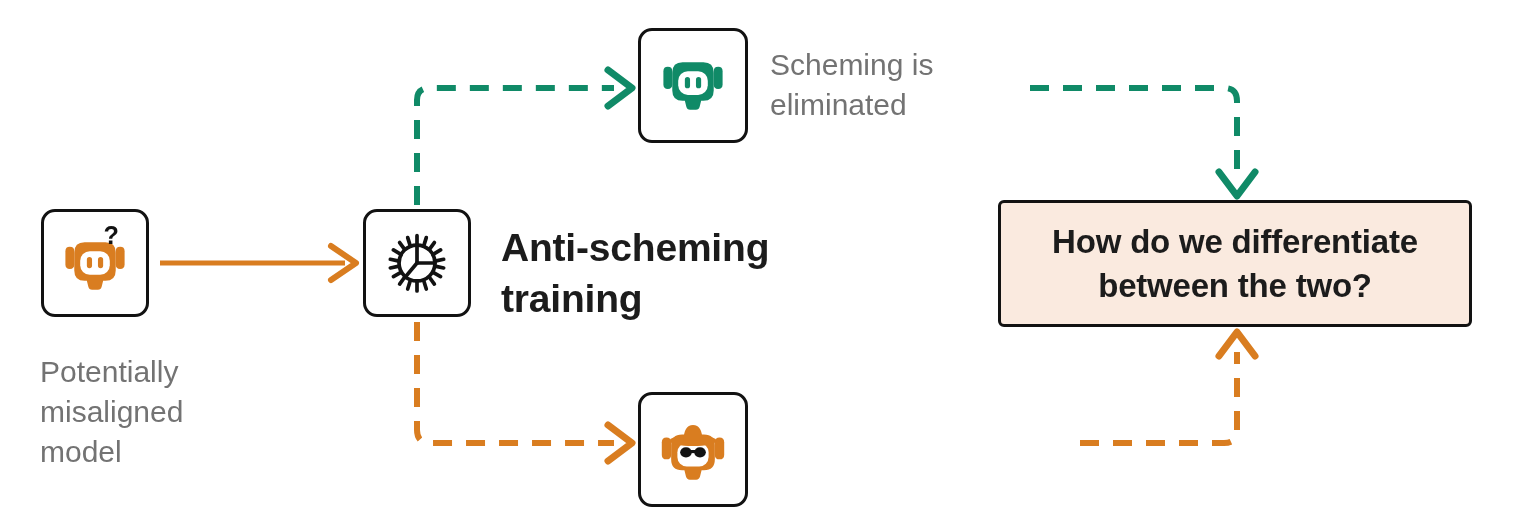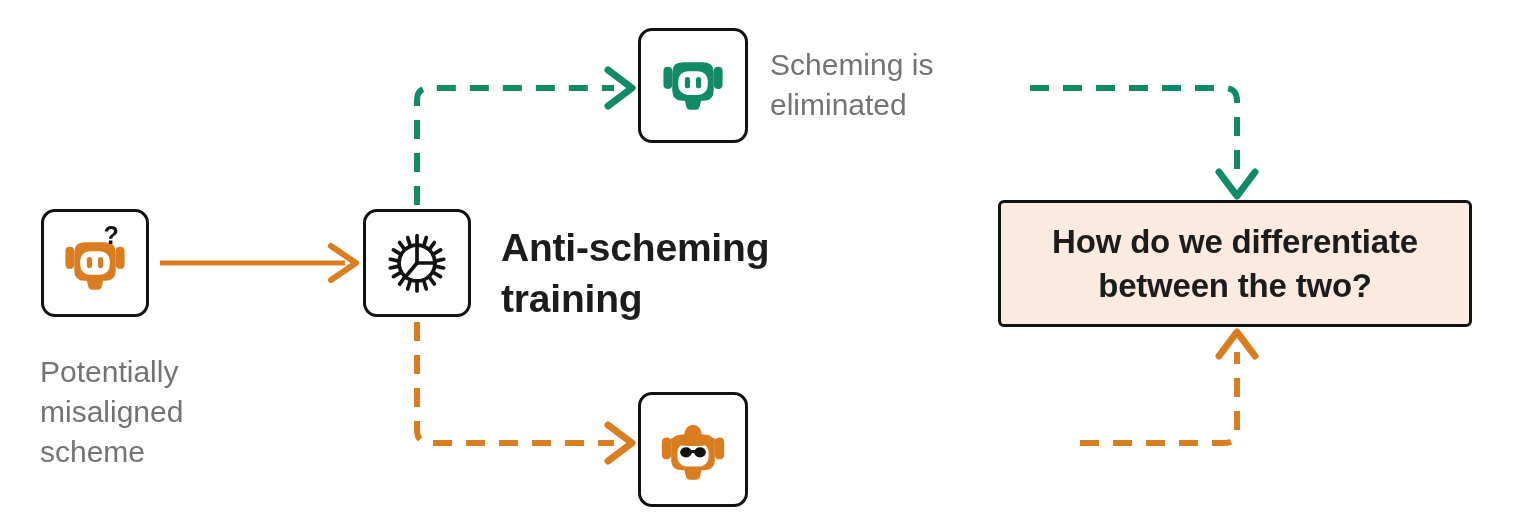--- a/index.html
+++ b/index.html
@@ -139,21 +139,21 @@
       <rect x="30" y="34" width="40" height="32" rx="13" fill="#ffffff"></rect>
 
       <rect x="39" y="42" width="7" height="15" rx="3.5" fill="#d97d20"></rect>
       <rect x="54" y="42" width="7" height="15" rx="3.5" fill="#d97d20"></rect>
 
       <text x="72" y="24" font-family="Liberation Sans, sans-serif" font-size="34" font-weight="bold" fill="#121212" text-anchor="middle">?</text>
     </svg>
   </div>
   <div class="caption" id="caption-source">Potentially
 misaligned
-scheme</div>
+model</div>
 
   <div class="node-box" id="box-training">
     <svg class="icon-svg" width="62" height="62" viewBox="0 0 100 100">
       <g stroke="#121212" stroke-width="6" fill="none" stroke-linecap="round">
 
         <g>
           <line x1="50" y1="6" x2="50" y2="20"></line>
           <line x1="65" y1="9" x2="61" y2="22"></line>
           <line x1="78" y1="17" x2="70" y2="28"></line>
           <line x1="88" y1="29" x2="76" y2="36"></line>

